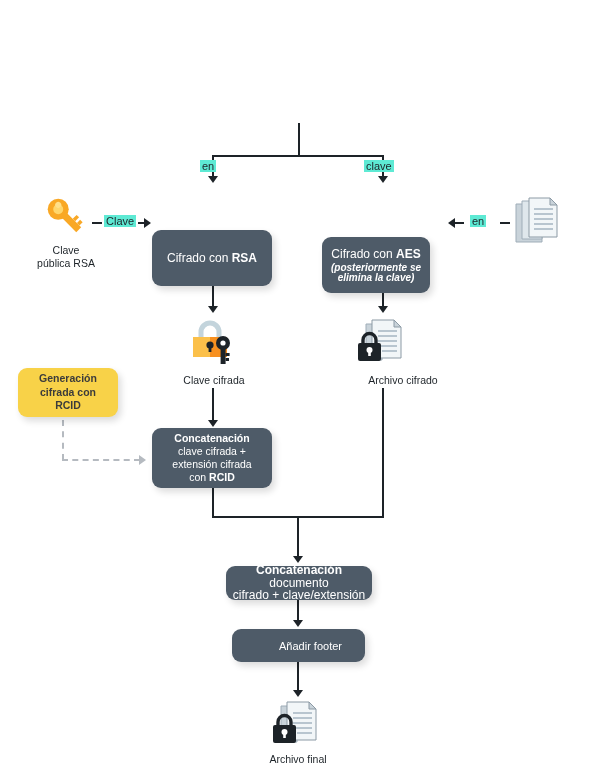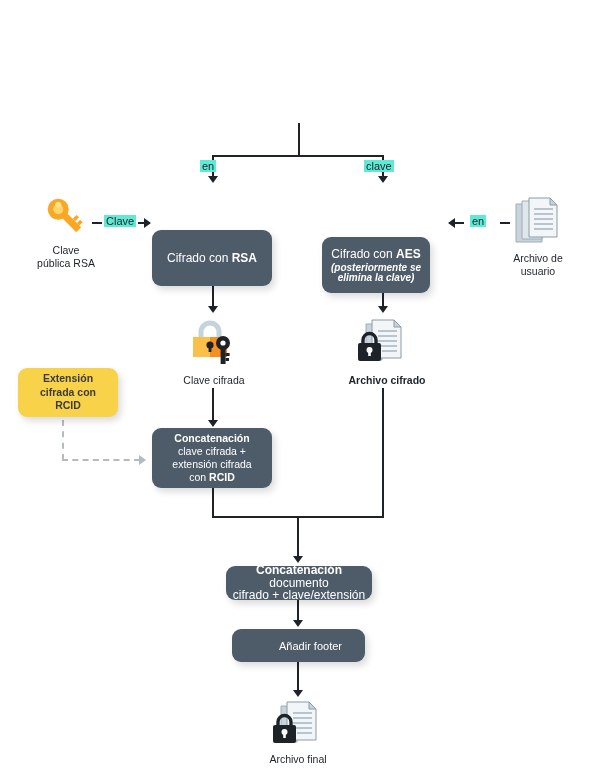--- a/index.html
+++ b/index.html
@@ -238,24 +238,20 @@
       <polygon points="38,2 45,9 38,9" fill="#c9d3da" stroke="#8c9aa5" stroke-width="1"></polygon>
       <g stroke="#9fb0bd" stroke-width="1.4">
         <line x1="22" y1="13" x2="41" y2="13"></line>
         <line x1="22" y1="18" x2="41" y2="18"></line>
         <line x1="22" y1="23" x2="41" y2="23"></line>
         <line x1="22" y1="28" x2="41" y2="28"></line>
         <line x1="22" y1="33" x2="41" y2="33"></line>
       </g>
     </svg>
   </div>
-  <div class="caption" style="left:494px; top:252px; width:88px;">
-    <span>Archivo de</span><br>
-    <span>usuario</span>
-  </div>
 
   <div class="line hline" style="left:500px; top:222px; width:10px;"></div>
   <div class="line hline" style="left:455px; top:222px; width:9px;"></div>
   <div class="arrowhead-left" style="left:448px; top:218px;"></div>
   <div class="edge-label" style="left:470px; top:215px;">en</div>
 
   <div class="line vline" style="left:212px; top:252px; height:59px;"></div>
   <div class="arrowhead" style="left:208px; top:306px;"></div>
 
   <div class="icon-wrap" style="left:188px; top:318px;">
@@ -291,25 +287,25 @@
         <line x1="22" y1="25" x2="41" y2="25"></line>
         <line x1="22" y1="30" x2="41" y2="30"></line>
         <line x1="26" y1="35" x2="41" y2="35"></line>
       </g>
       <path d="M7 28 v-4 a6.5 6.5 0 0 1 13 0 v4" fill="none" stroke="#1d2328" stroke-width="3.4"></path>
       <rect x="2" y="27" width="23" height="18" rx="2" fill="#1d2328"></rect>
       <circle cx="13.5" cy="34" r="3" fill="#ffffff"></circle>
       <rect x="12.2" y="34" width="2.6" height="6" fill="#ffffff"></rect>
     </svg>
   </div>
-  <div class="caption" style="left:332px; top:374px; width:110px;font-weight:bold;">Archivo cifrado</div>
+  <div class="caption" style="left:348px; top:374px; width:110px;">Archivo cifrado</div>
 
   <div class="node box-yellow">
     <div>
-      <span>Extensión</span><br>
+      <span>Generación</span><br>
       <span>cifrada con</span><br>
       <span>RCID</span>
     </div>
   </div>
 
   <div class="dashed-v" style="left:62px; top:420px; height:40px;"></div>
   <div class="dashed-h" style="left:62px; top:459px; width:78px;"></div>
   <div class="arrowhead-right gray" style="left:139px; top:455px;"></div>
 
   <div class="node box-dark box-concat1">

